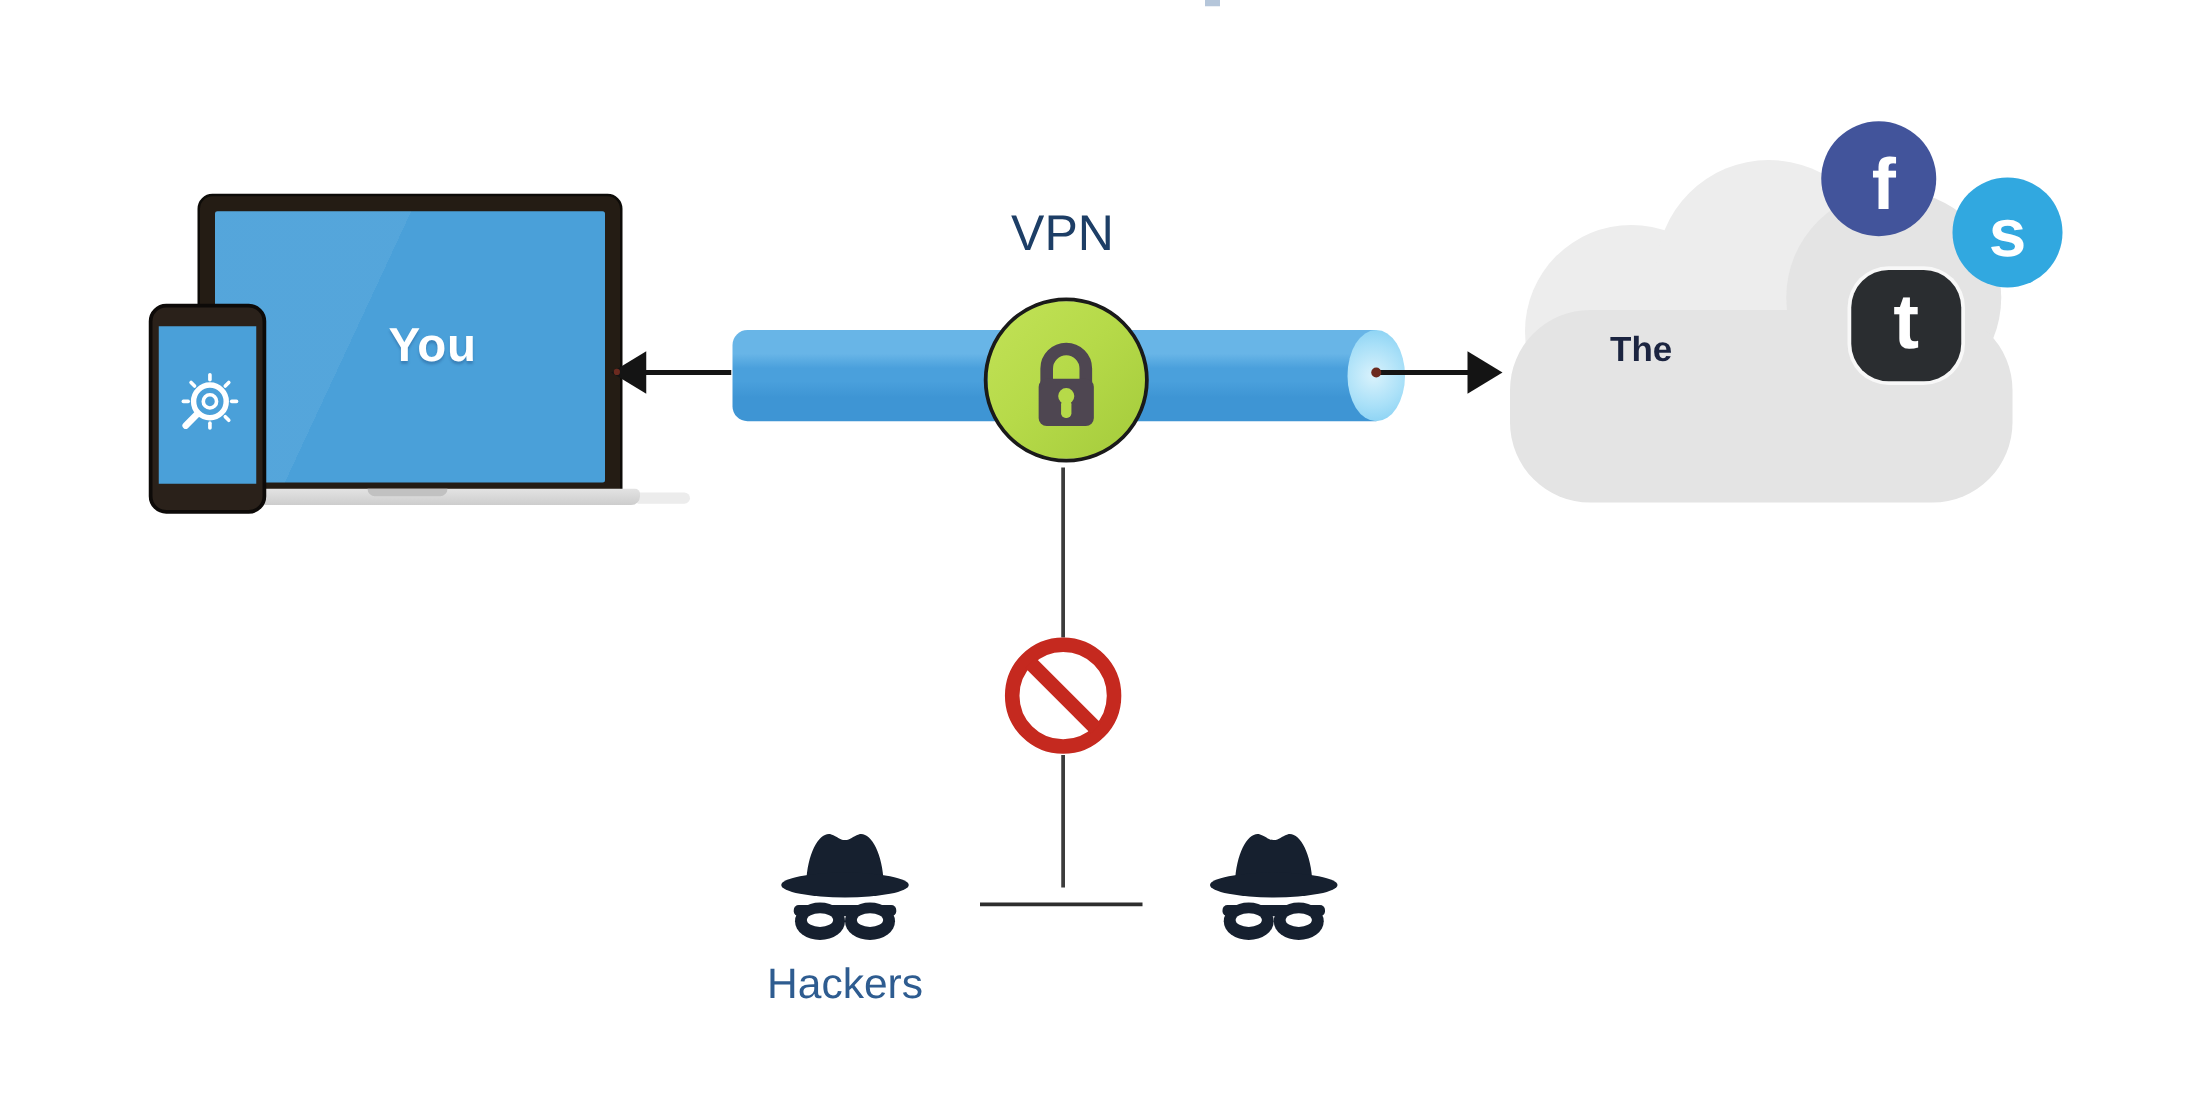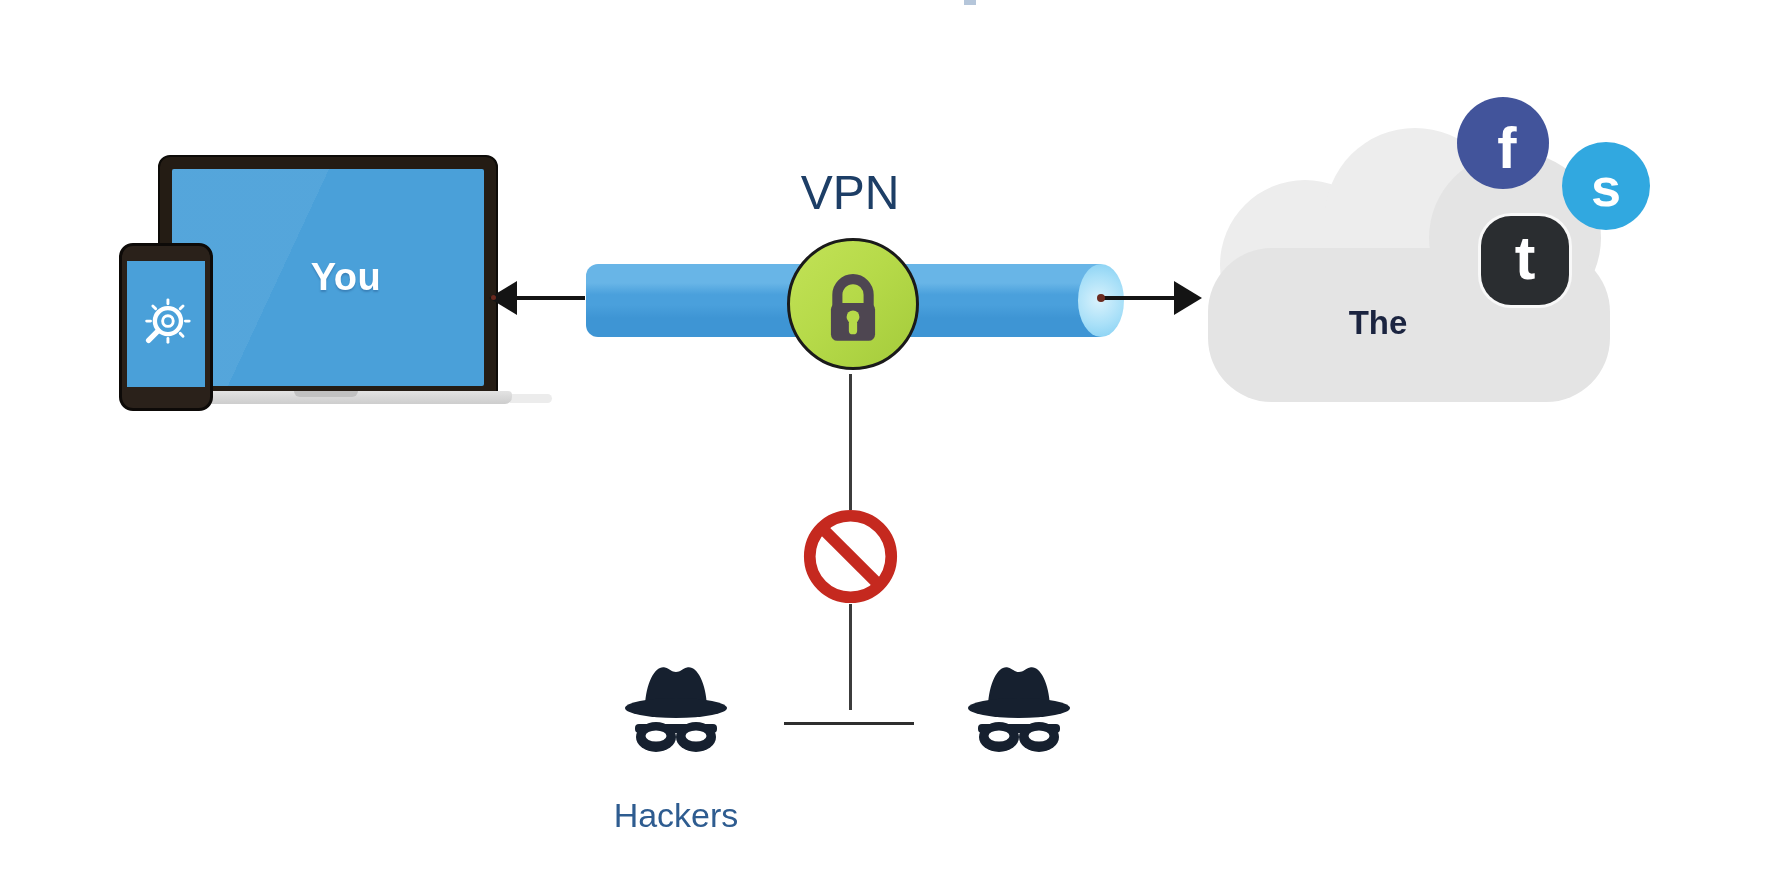--- a/index.html
+++ b/index.html
@@ -49,21 +49,21 @@
   .arrow-right .tri{right:0;border-left:28px solid var(--arrow-black);}
   .dot{border-radius:50%;background:#6b2a1f;}
 
   
   .tube{left:586px;top:264px;width:515px;height:73px;border-radius:12px 0 0 12px;
     background:linear-gradient(180deg,var(--tube-light) 0%,var(--tube-light) 26%,
       var(--tube-mid) 42%,var(--tube-mid) 56%,var(--tube-dark) 74%,var(--tube-dark) 100%);}
   .tube-cap{left:1078px;top:264px;width:46px;height:73px;border-radius:50%;
     background:radial-gradient(circle at 45% 50%,#d9f2fc 0%,var(--tube-cap) 55%,#7fcdf2 100%);}
   .vpn-label{left:780px;top:165px;width:140px;text-align:center;
-    font-size:48px;font-weight:500;color:var(--navy-label);}
+    font-size:40px;font-weight:500;color:var(--navy-label);}
 
   .lock-badge{left:787px;top:238px;width:132px;height:132px;border-radius:50%;
     background:linear-gradient(135deg,#c2e257 0%,var(--lock-green) 46%,#a4cb3b 100%);
     border:3px solid var(--badge-border);box-sizing:border-box;
     display:flex;align-items:center;justify-content:center;}
   .lock-badge svg{width:92px;height:92px;}
   .lk-stroke{stroke:var(--lock-dark);}
   .lk-fill{fill:var(--lock-dark);}
   .lk-green{fill:var(--lock-green);}
 
@@ -73,30 +73,30 @@
   .vline-lower{left:849px;top:604px;height:106px;}
   .no-entry{left:802px;top:508px;width:97px;height:97px;}
   .ne-red{stroke:var(--no-entry-red);}
   .junction-line{left:784px;top:722px;width:130px;height:3px;background:#2e2e2e;}
 
   .spy{width:128px;height:104px;}
   .spy-left{left:612px;top:650px;}
   .spy-right{left:955px;top:650px;}
   .spy-fill{fill:var(--spy-navy);}
   .spy-white{fill:#ffffff;}
-  .people-label{font-size:34px;font-weight:500;color:var(--people-blue);text-align:center;margin-top:28px;}
+  .people-label{font-size:34px;font-weight:500;color:var(--people-blue);text-align:center;}
   .hackers-label{left:598px;top:768px;width:156px;}
   .snoopers-label{left:923px;top:768px;width:172px;}
 
   
   .cloud{left:1200px;top:120px;width:420px;height:290px;}
   .cl-light{fill:var(--cloud-light);}
   .cl-main{fill:var(--cloud-main);}
-  .internet-label{left:1288px;top:256px;width:180px;text-align:center;
-    font-size:33px;font-weight:600;line-height:47px;color:var(--internet-navy);margin-top:43px;}
+  .internet-label{left:1288px;top:256px;width:180px;
+    font-size:28px;font-weight:600;line-height:47px;color:var(--internet-navy);}
 
   .social{border-radius:50%;display:flex;align-items:center;justify-content:center;color:#fff;}
   .facebook{left:1457px;top:97px;width:92px;height:92px;background:var(--facebook-blue);}
   .facebook .glyph{font-size:58px;font-weight:700;padding:8px 0 0 8px;}
   .skype{left:1562px;top:142px;width:88px;height:88px;background:var(--skype-blue);}
   .skype .glyph{font-size:54px;font-weight:700;padding-top:2px;}
   .twitter{left:1481px;top:216px;width:88px;height:89px;background:var(--twitter-dark);
     border-radius:30px;box-shadow:0 0 0 3px rgba(250,250,250,.9);}
   .twitter .glyph{font-size:62px;font-weight:700;padding-bottom:6px;}
 

